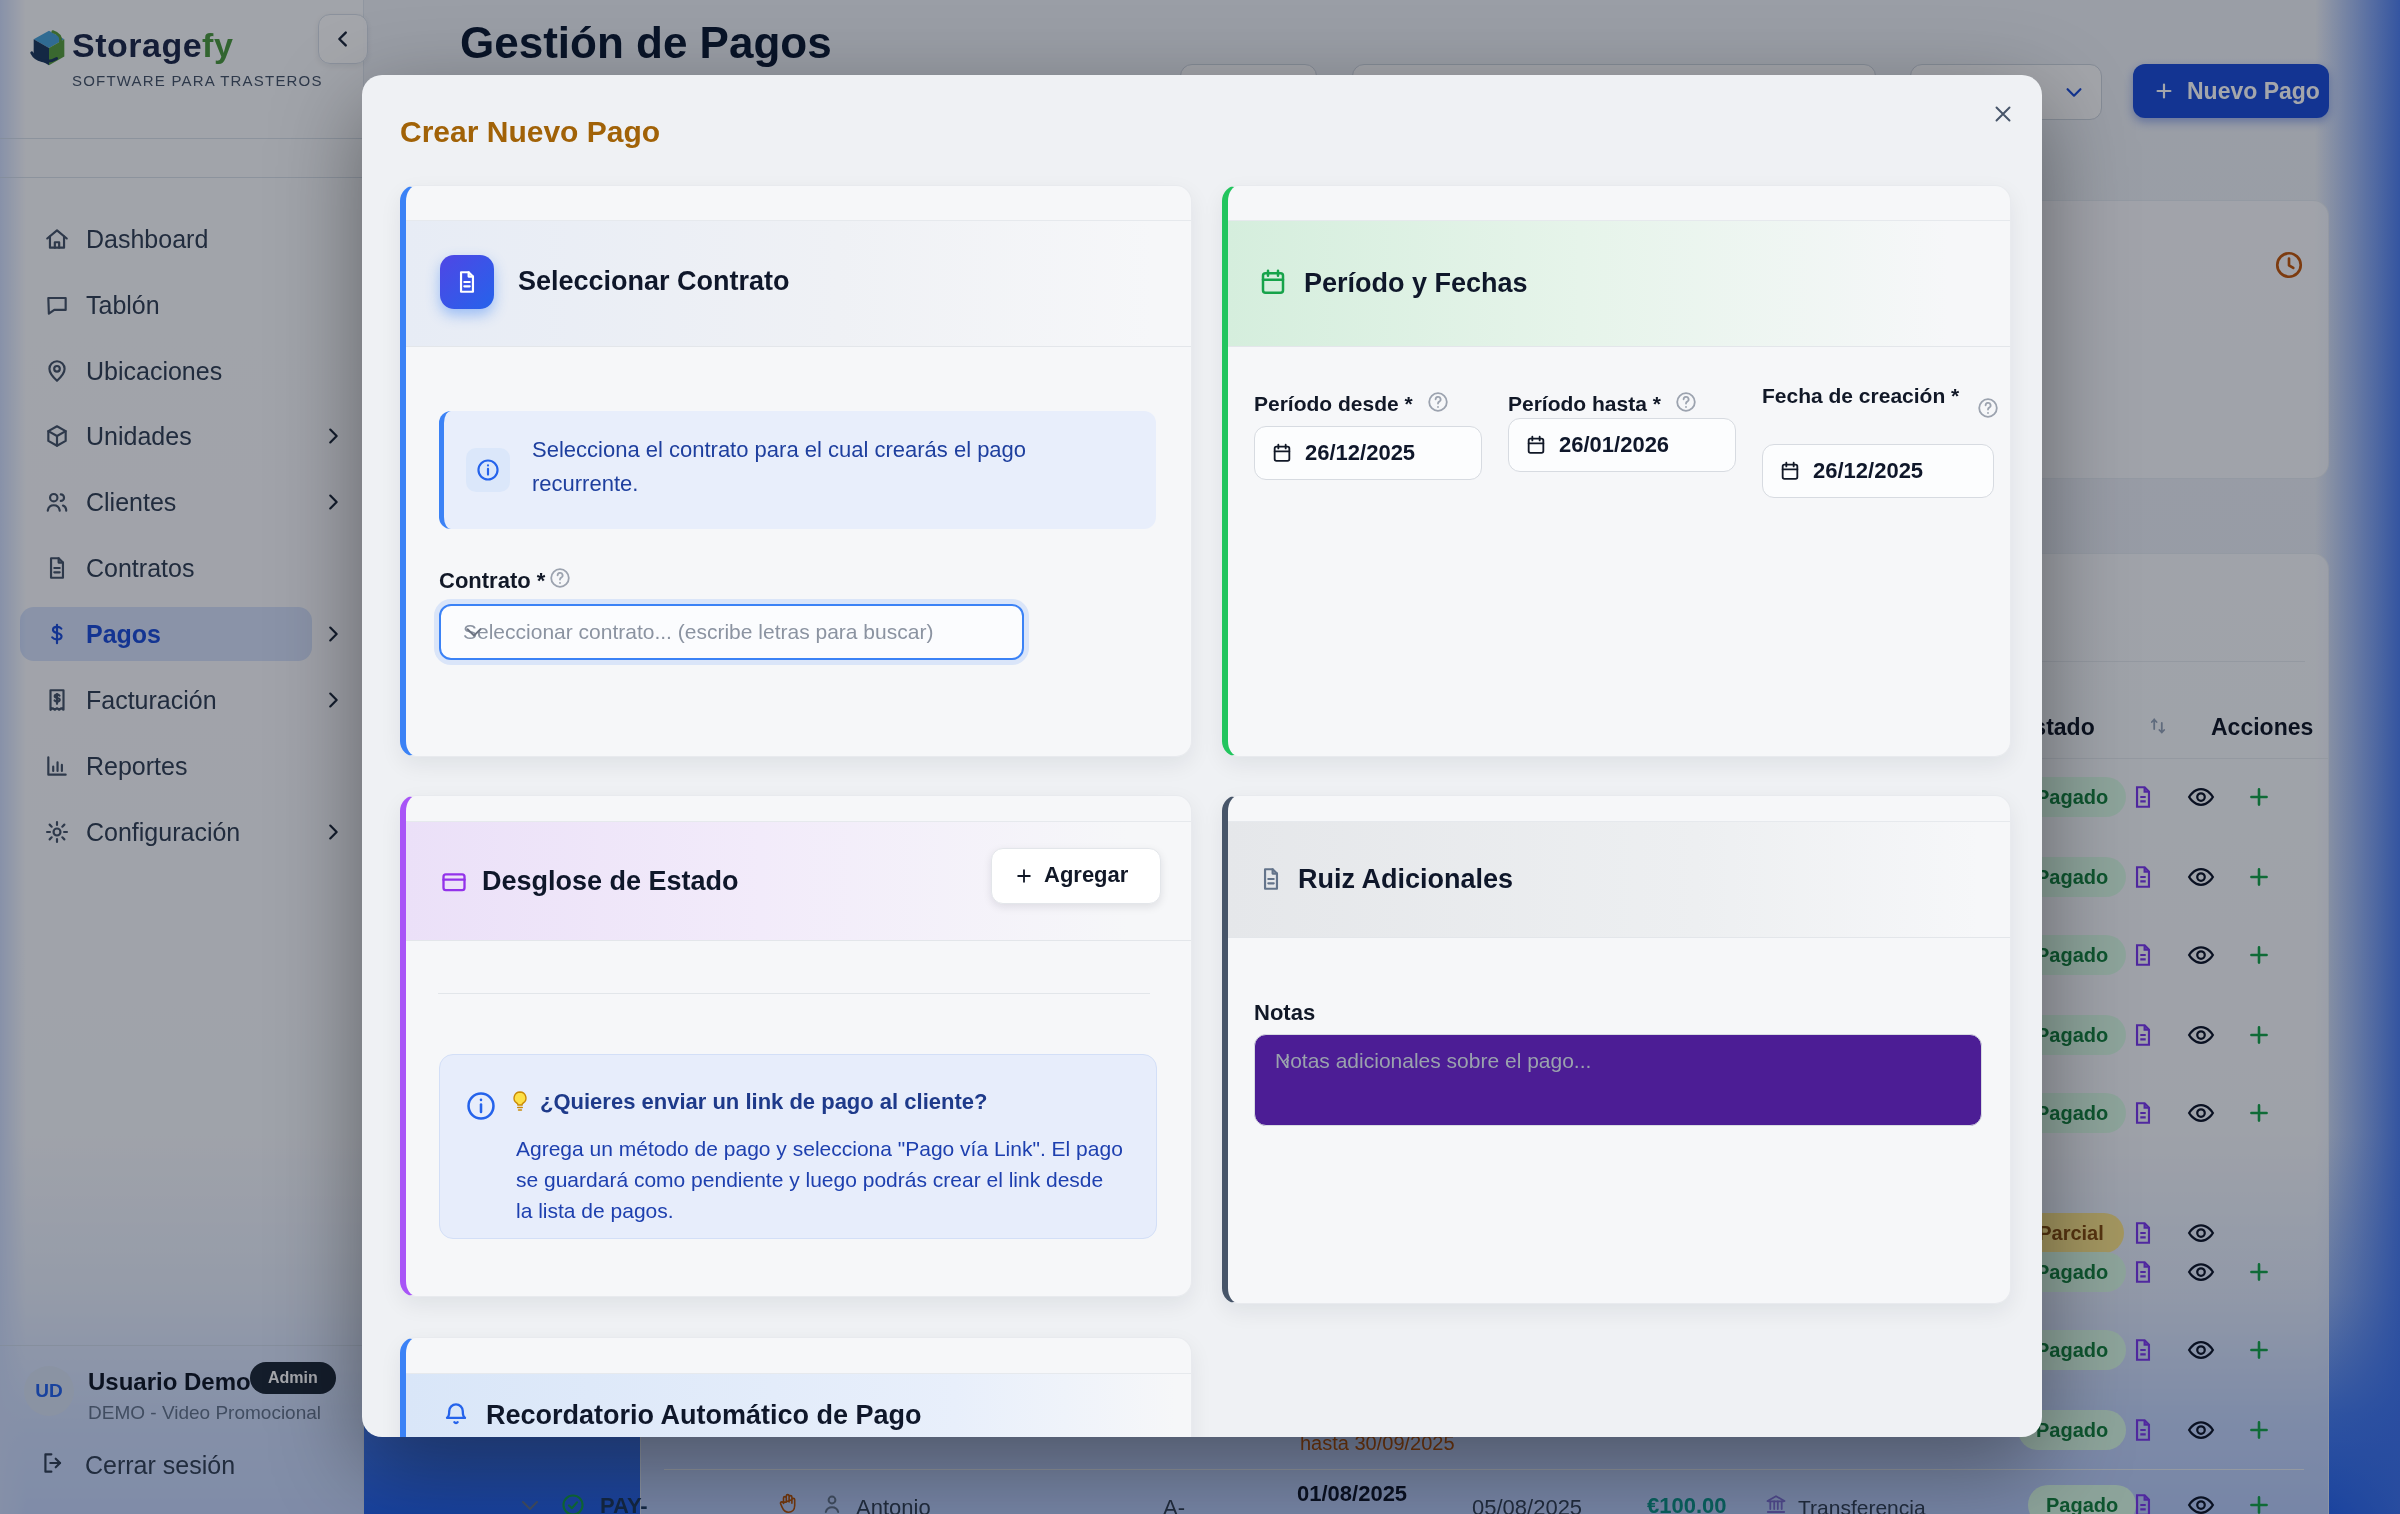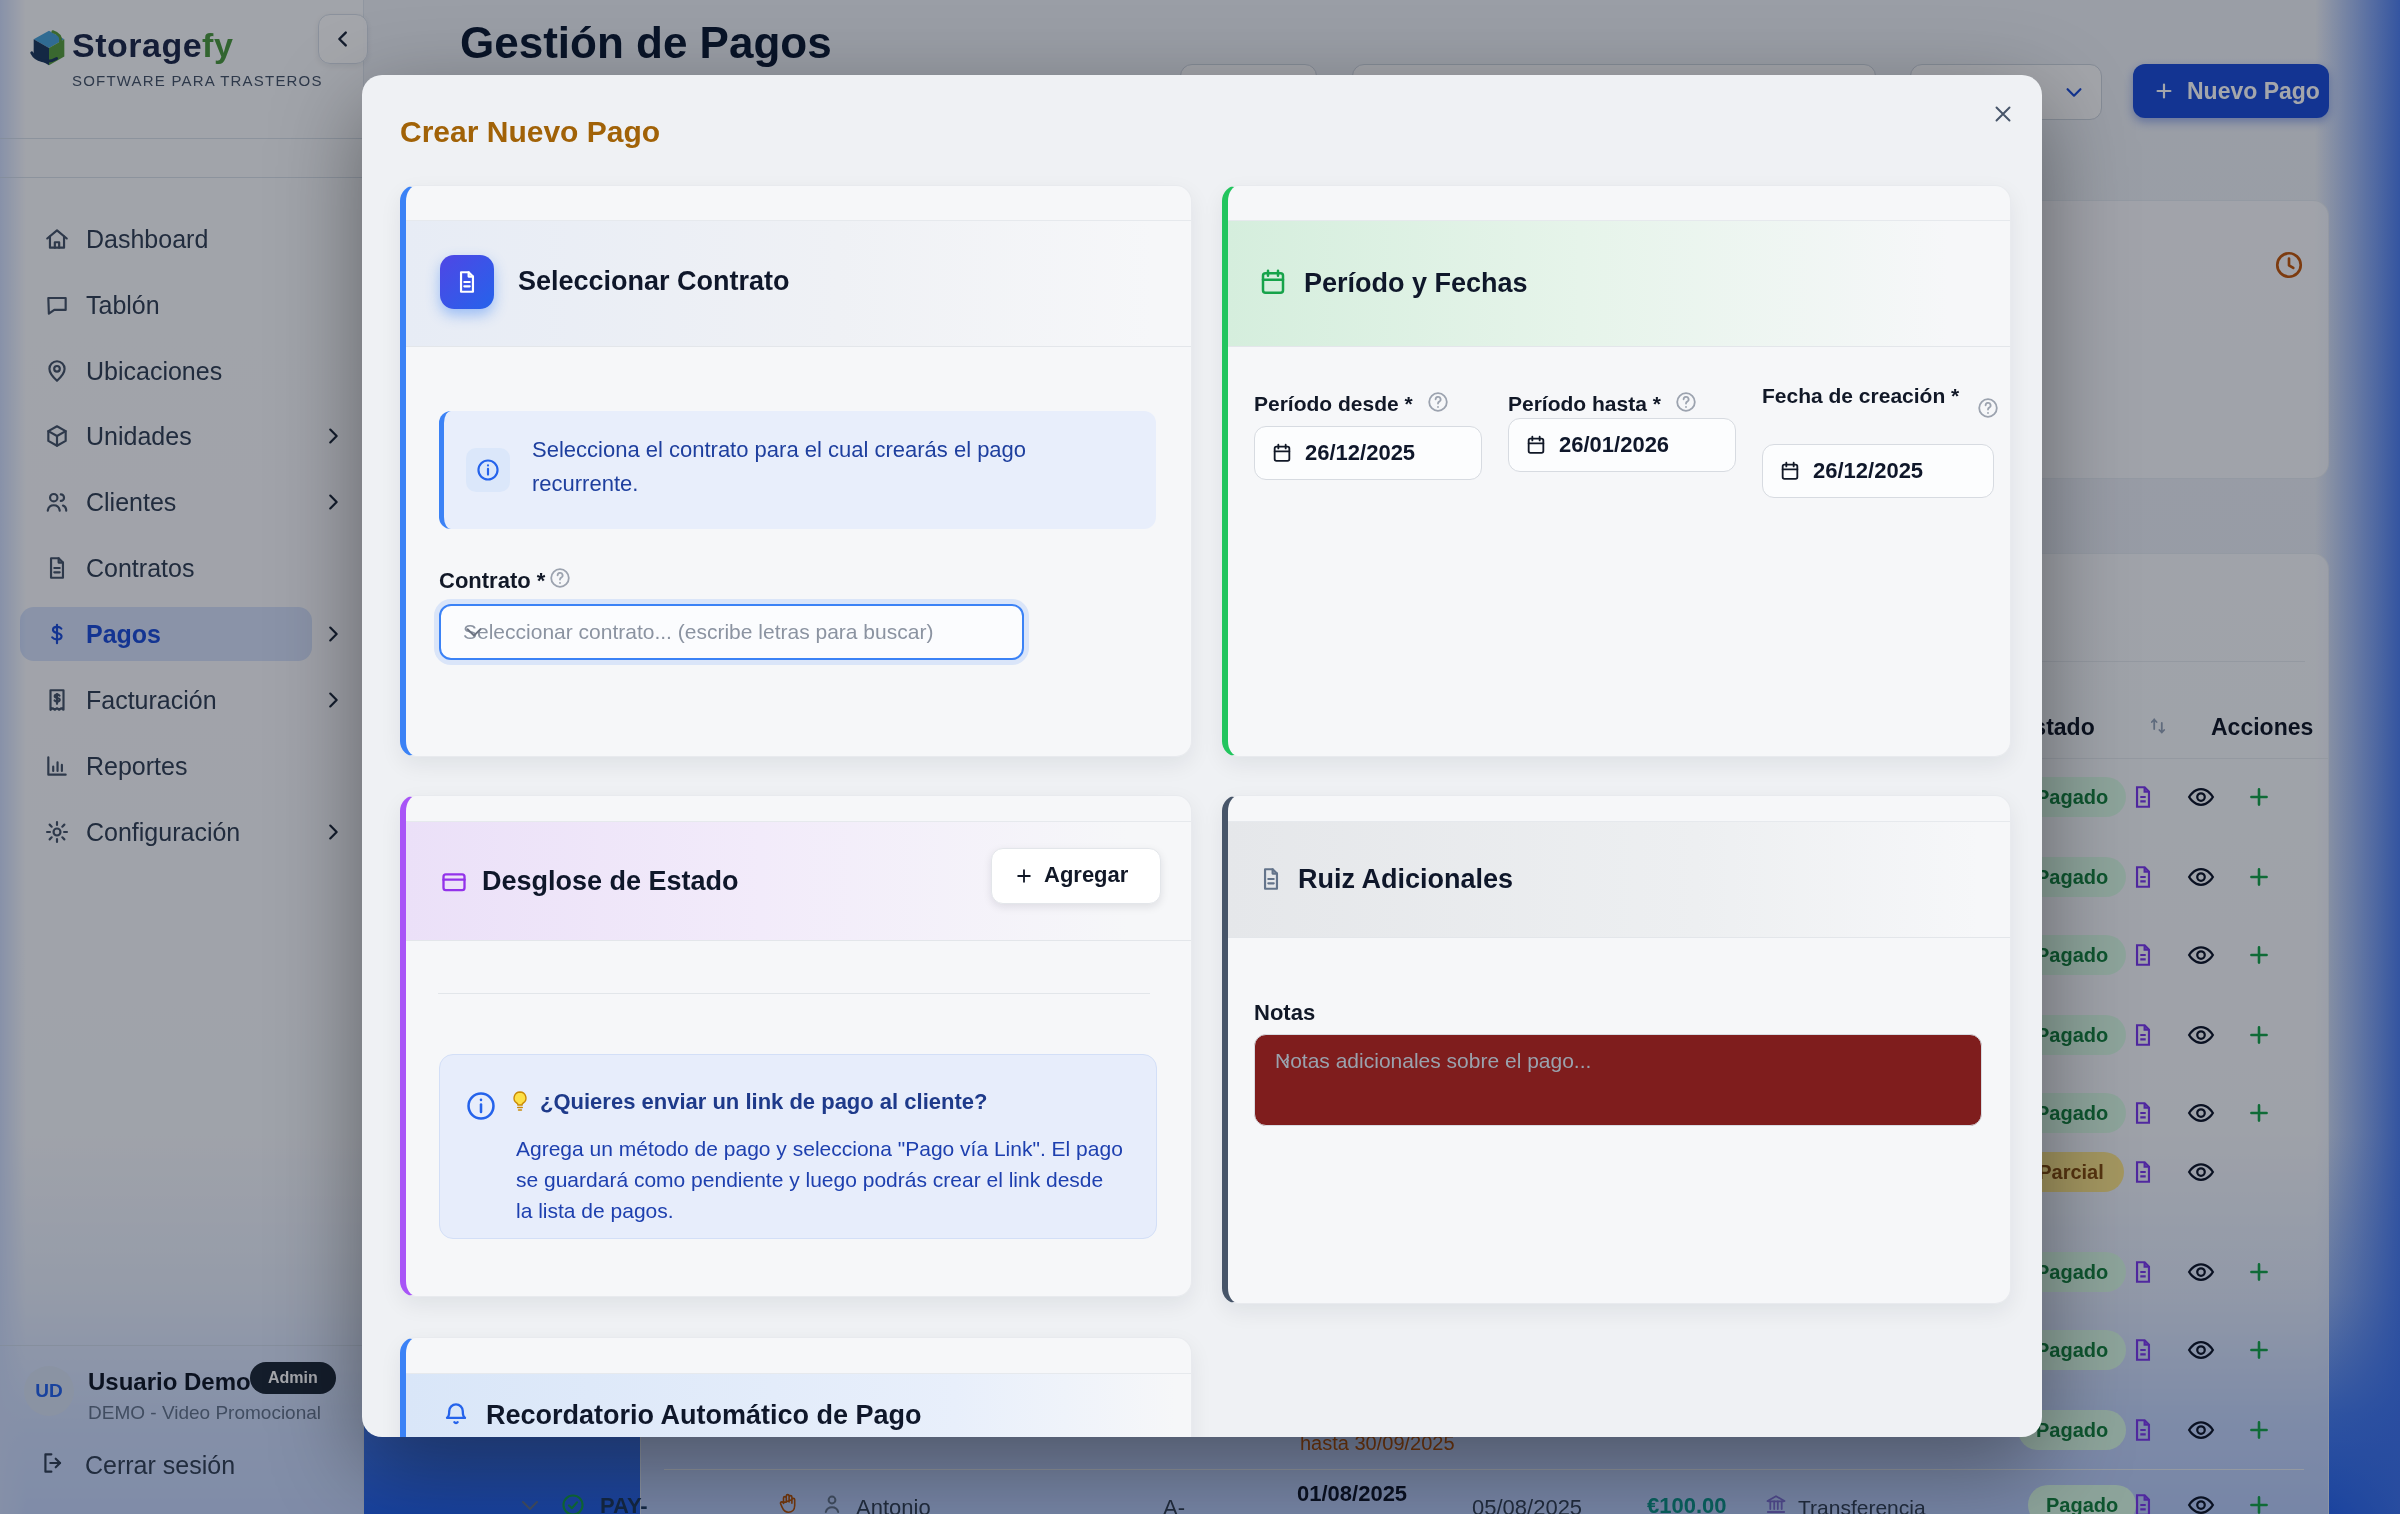--- a/index.html
+++ b/index.html
@@ -106,21 +106,21 @@
   .add-btn{position:absolute;left:585px;top:52px;width:168px;height:54px;background:#fff;border:1px solid #e3e6ea;border-radius:12px;box-shadow:0 3px 8px rgba(15,23,42,.1);}
   .add-btn .ic{position:absolute;left:22px;top:17px;width:20px;height:20px;color:#111827;}
   .add-btn span{position:absolute;left:52px;top:0;line-height:52px;font-size:22px;font-weight:bold;color:#111827;}
 
   .tipbox{position:absolute;left:33px;top:258px;width:718px;height:185px;background:#e7edfb;border:1px solid #d3dff7;border-radius:14px;box-sizing:border-box;}
   .tip-info{position:absolute;left:24px;top:34px;width:34px;height:34px;color:#2563eb;}
   .tip-bulb{position:absolute;left:68px;top:34px;width:24px;height:24px;}
   .tip-title{position:absolute;left:100px;top:34px;font-size:22px;font-weight:bold;color:#1e3a8a;}
   .tip-body{position:absolute;left:76px;top:78px;width:608px;font-size:21px;line-height:31px;color:#1e40af;}
 
-  .textarea{position:absolute;left:26px;top:238px;width:728px;height:92px;background:#7f1d1d;border:1.5px solid #d7dbe1;border-radius:12px;box-sizing:border-box;}
+  .textarea{position:absolute;left:26px;top:238px;width:728px;height:92px;background:#4c1d95;border:1.5px solid #d7dbe1;border-radius:12px;box-sizing:border-box;}
   .textarea span{position:absolute;left:20px;top:14px;font-size:21px;color:#9aa2ad;}
   .resize{position:absolute;right:8px;bottom:8px;width:16px;height:16px;color:#94a3b8;}
 </style>
 </head>
 <body>
 
 <svg width="0" height="0" style="position:absolute">
   <defs>
     <g id="i-home">
         <path d="M3 11.5 12 4l9 7.5"></path>
@@ -367,21 +367,21 @@
           <svg viewBox="0 0 24 24" fill="none" stroke="currentColor" stroke-width="1.8">
             <use href="#i-eye"></use>
           </svg>
         </span>
       <span class="ic act-plus abs" style="left:228px;top:7px;">
           <svg viewBox="0 0 24 24" fill="none" stroke="currentColor" stroke-width="2.4" stroke-linecap="round">
             <use href="#i-plus"></use>
           </svg>
         </span>
     </div>
-    <div class="abs" style="left:2018px;top:1152px;">
+    <div class="abs" style="left:2018px;top:1213px;">
       <span class="badge yellow">Parcial</span>
       <span class="ic act-doc abs" style="left:112px;top:7px;">
           <svg viewBox="0 0 24 24" fill="none" stroke="currentColor" stroke-width="2">
             <use href="#i-file"></use>
           </svg>
         </span>
       <span class="ic act-eye abs" style="left:168px;top:5px;">
           <svg viewBox="0 0 24 24" fill="none" stroke="currentColor" stroke-width="1.8">
             <use href="#i-eye"></use>
           </svg>

